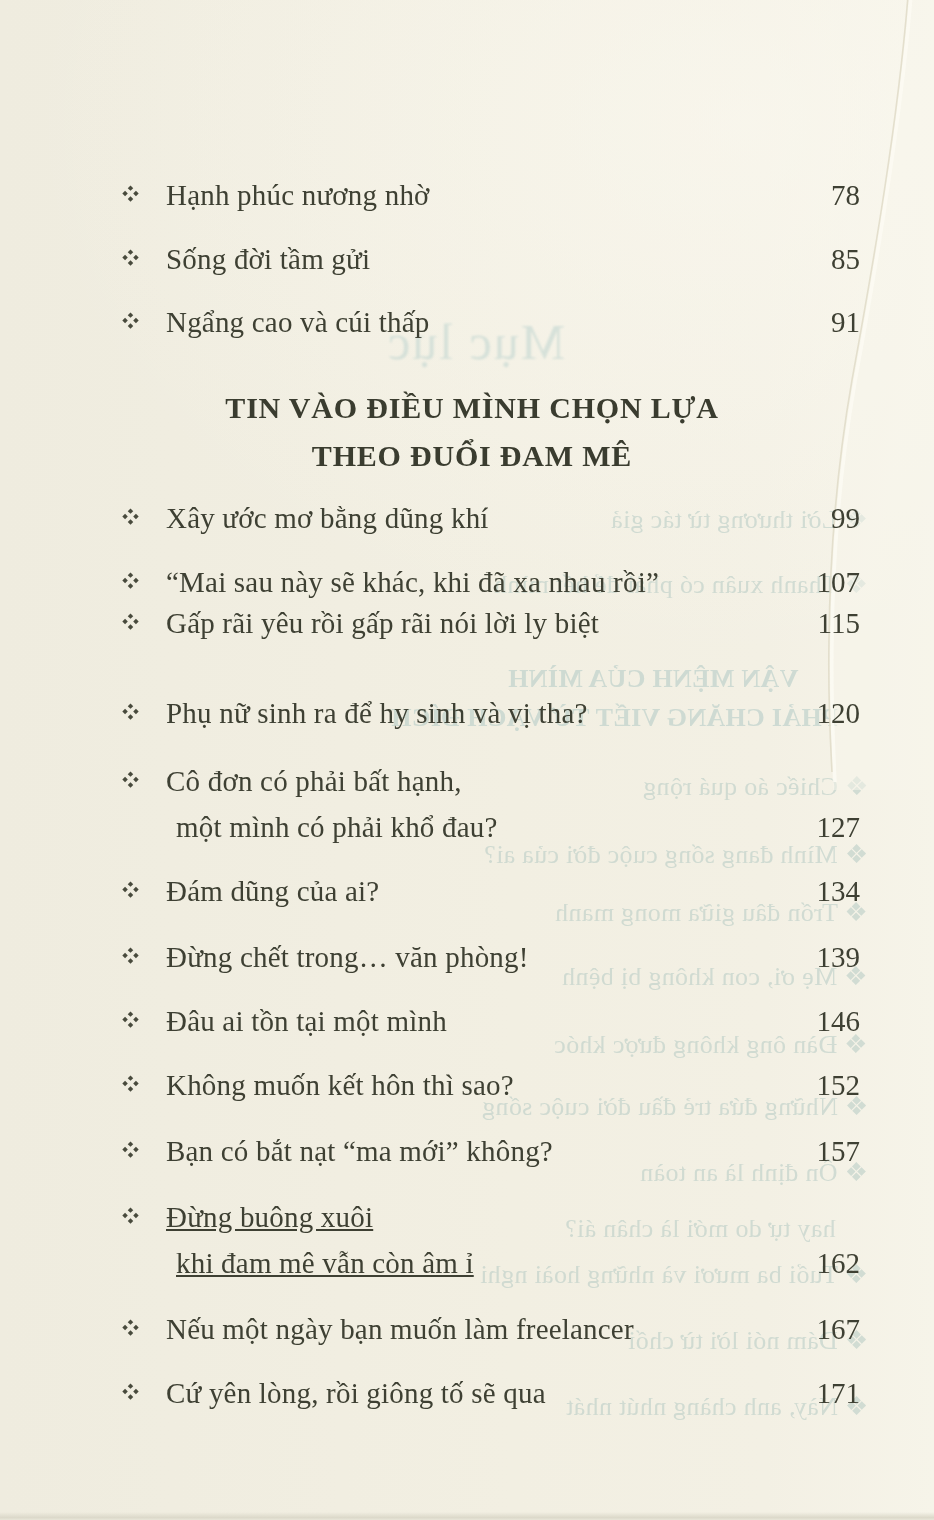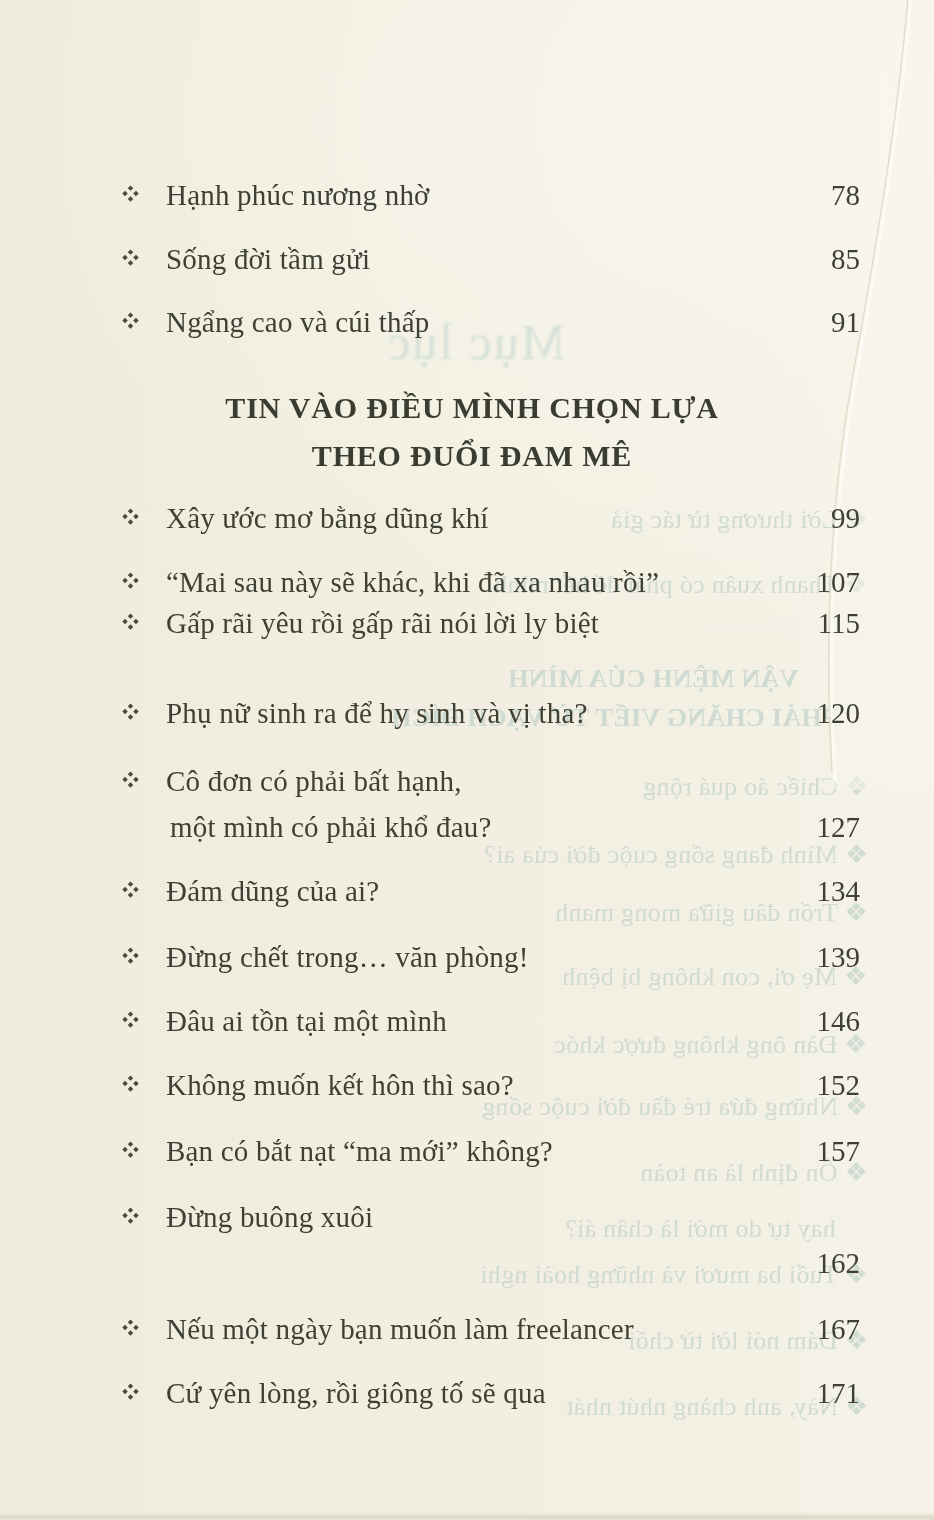--- a/index.html
+++ b/index.html
@@ -42,21 +42,21 @@
   .toc{position:absolute;inset:0;}
   .toc-entry{
     position:absolute;left:122px;right:74px;
     font-size:29px;line-height:46px;
   }
   .toc-entry .bullet{
     position:absolute;left:0;top:13px;width:17px;height:17px;display:block;
   }
   .toc-entry .bullet svg{display:block;width:17px;height:17px;}
   .toc-entry .title{display:block;margin-left:44px;letter-spacing:.2px;}
-  .toc-entry .title .l2{display:block;margin-left:4px;}
+  .toc-entry .title .l2{display:block;margin-left:10px;}
   .toc-entry .pagenum{position:absolute;right:0;bottom:0;line-height:46px;}
   .section-heading{
     position:absolute;top:384px;left:10px;right:0;
     text-align:center;font-weight:bold;
     font-size:30px;line-height:48px;letter-spacing:.8px;
     color:#3a3c2f;
   }
   .section-heading span{display:block;}
 </style>
 </head>
@@ -271,32 +271,32 @@
               <path d="M10 0.5 L13.2 3.7 L10 6.9 L6.8 3.7 Z"></path>
               <path d="M3.6 6.9 L6.8 10.1 L3.6 13.3 L0.4 10.1 Z"></path>
               <path d="M16.4 6.9 L19.6 10.1 L16.4 13.3 L13.2 10.1 Z"></path>
               <path d="M10 13.3 L13.2 16.5 L10 19.7 L6.8 16.5 Z"></path>
             </g>
           </svg>
         </span>
         <span class="title">Bạn có bắt nạt “ma mới” không?</span>
         <span class="pagenum">157</span>
       </div>
-      <div class="toc-entry" style="top: 1194px; height: 92px;">
-        <span class="bullet">
-          <svg viewBox="0 0 20 20" xmlns="http://www.w3.org/2000/svg">
-            <g fill="#484a3c">
-              <path d="M10 0.5 L13.2 3.7 L10 6.9 L6.8 3.7 Z"></path>
-              <path d="M3.6 6.9 L6.8 10.1 L3.6 13.3 L0.4 10.1 Z"></path>
-              <path d="M16.4 6.9 L19.6 10.1 L16.4 13.3 L13.2 10.1 Z"></path>
-              <path d="M10 13.3 L13.2 16.5 L10 19.7 L6.8 16.5 Z"></path>
-            </g>
-          </svg>
-        </span>
-        <span class="title"><span>Đừng buông xuôi</span></span>
+      <div class="toc-entry" style="top: 1194px; height: 92px; text-decoration: underline;">
+        <span class="bullet">
+          <svg viewBox="0 0 20 20" xmlns="http://www.w3.org/2000/svg">
+            <g fill="#484a3c">
+              <path d="M10 0.5 L13.2 3.7 L10 6.9 L6.8 3.7 Z"></path>
+              <path d="M3.6 6.9 L6.8 10.1 L3.6 13.3 L0.4 10.1 Z"></path>
+              <path d="M16.4 6.9 L19.6 10.1 L16.4 13.3 L13.2 10.1 Z"></path>
+              <path d="M10 13.3 L13.2 16.5 L10 19.7 L6.8 16.5 Z"></path>
+            </g>
+          </svg>
+        </span>
+        <span class="title"><span>Đừng buông xuôi</span><span class="l2">khi đam mê vẫn còn âm ỉ</span></span>
         <span class="pagenum">162</span>
       </div>
       <div class="toc-entry" style="top: 1306px; height: 46px;">
         <span class="bullet">
           <svg viewBox="0 0 20 20" xmlns="http://www.w3.org/2000/svg">
             <g fill="#484a3c">
               <path d="M10 0.5 L13.2 3.7 L10 6.9 L6.8 3.7 Z"></path>
               <path d="M3.6 6.9 L6.8 10.1 L3.6 13.3 L0.4 10.1 Z"></path>
               <path d="M16.4 6.9 L19.6 10.1 L16.4 13.3 L13.2 10.1 Z"></path>
               <path d="M10 13.3 L13.2 16.5 L10 19.7 L6.8 16.5 Z"></path>

